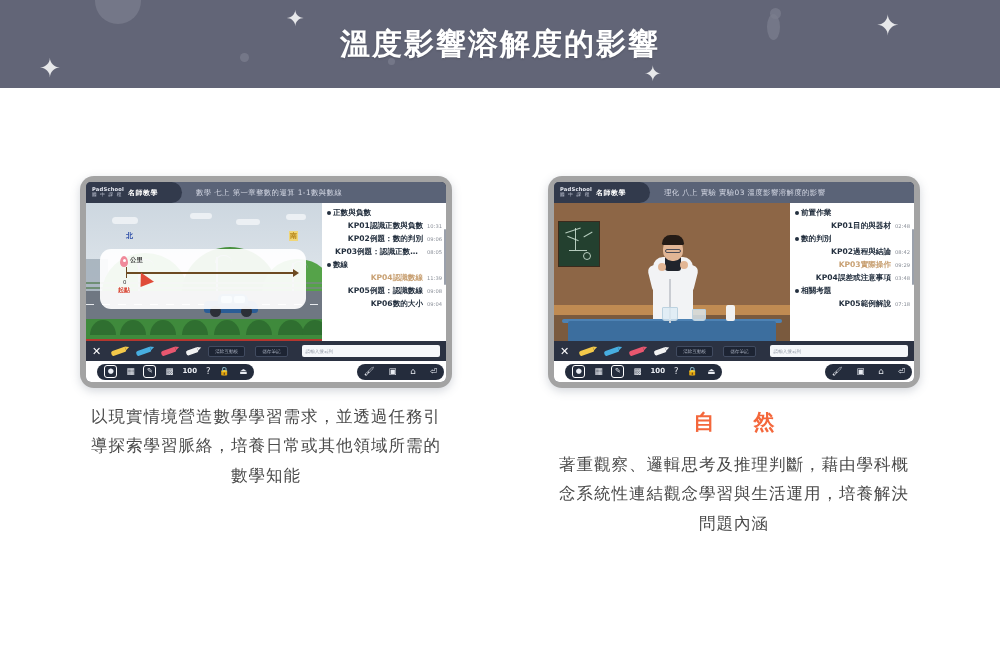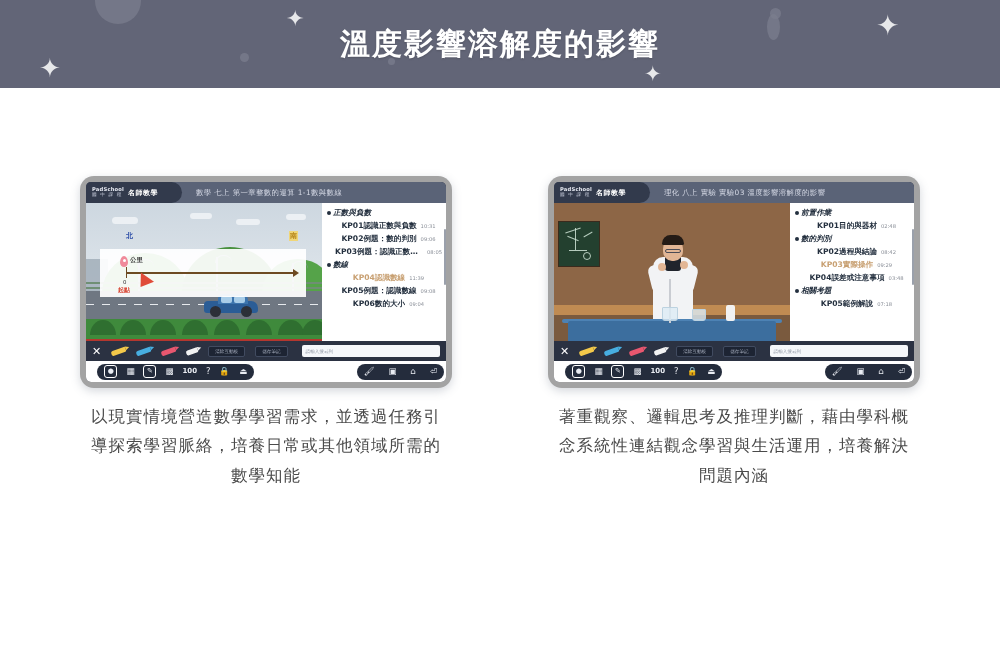--- a/index.html
+++ b/index.html
@@ -124,22 +124,22 @@
   .car .cabin { position:absolute; left:14px; bottom:13px; width:30px; height:10px; background:#3c74ad; border-radius:5px 6px 0 0; }
   .car .win { position:absolute; left:17px; bottom:14px; width:11px; height:7px; background:#a9cde8; border-radius:2px; }
   .car .win2 { position:absolute; left:30px; bottom:14px; width:11px; height:7px; background:#a9cde8; border-radius:2px; }
   .car .wheel { position:absolute; bottom:0; width:11px; height:11px; background:#2c2f38; border-radius:50%; }
   .car .w1 { left:6px; } .car .w2 { left:37px; }
   .marker-n, .marker-s { position:absolute; font-size:7px; font-weight:bold; }
   .marker-n { color:#2f4fa8; left:40px; top:28px; }
   .marker-s { color:#b8891f; right:24px; top:28px; background:#f0d679; padding:0 1px; }
 
   .overlay-panel {
-    position:absolute; left:14px; top:46px; width:206px; height:48px;
-    background:rgba(255,255,255,.93); border-radius:0;
+    position:absolute; left:14px; top:46px; width:206px; height:60px;
+    background:rgba(255,255,255,.93); border-radius:11px;
   }
   .numline { position:absolute; left:26px; right:12px; top:23px; height:1.6px; background:#6d4b22; }
   .numline::after {
     content:""; position:absolute; right:-5px; top:-3px;
     border-left:6px solid #6d4b22; border-top:4px solid transparent; border-bottom:4px solid transparent;
   }
   .tick { position:absolute; left:26px; top:18px; width:1px; height:11px; background:#6d4b22; }
   .pin { position:absolute; left:20px; top:7px; width:8px; height:11px; background:#f08a9b;
          border-radius:50% 50% 50% 50% / 60% 60% 40% 40%; }
   .pin::after { content:""; position:absolute; left:2.5px; top:3px; width:3px; height:3px; background:#fff; border-radius:50%; }
@@ -179,25 +179,25 @@
   .bottle { position:absolute; left:172px; bottom:20px; width:9px; height:16px; background:#f1f1f1; border-radius:2px; }
 
   
   .playlist {
     flex: 1 1 auto; background: #ffffff; position: relative;
     padding: 3px 0 0 0; overflow: hidden;
   }
   .pl-group {
     display: flex; align-items: center; gap: 2px;
     padding: 1.5px 4px 1.5px 5px;
-    font-size: 7.6px; font-weight: bold; color: #24303f; font-style: italic;
+    font-size: 7.6px; font-weight: bold; color: #24303f;
   }
   .pl-dot { width: 4px; height: 4px; border-radius: 50%; background: #24303f; flex: 0 0 4px; }
   .pl-item {
-    display: flex; align-items: baseline; justify-content: center;
+    display: flex; align-items: baseline; justify-content: flex-end;
     padding: 1.5px 4px 1.5px 13px;
     font-size: 7.6px; font-weight: bold; color: #24303f;
   }
   .pl-item.active { color: #c8a072; }
   .pl-name { white-space: nowrap; overflow: hidden; text-overflow: ellipsis; }
   .pl-time { font-size: 5.2px; font-weight: normal; color: #8a8f98; flex: 0 0 auto; margin-left: 4px; }
   .pl-scroll {
     position: absolute; right: 0.5px; top: 26px; width: 2px; height: 56px;
     background: #9aa0ab; border-radius: 1px;
   }
@@ -532,18 +532,19 @@
                 <span class="nav-ic">🖌</span>
                 <span class="nav-ic">▣</span>
                 <span class="nav-ic">⌂</span>
                 <span class="nav-ic">⏎</span>
               </div>
             </div>
 
           </div>
         </div>
 
+        <div class="subject">自　然</div>
         <div class="desc">著重觀察、邏輯思考及推理判斷，藉由學科概念系統性連結觀念學習與生活運用，培養解決問題內涵</div>
       </div>
 
     </div>
   </div>
 </div>
 
 </body></html>

